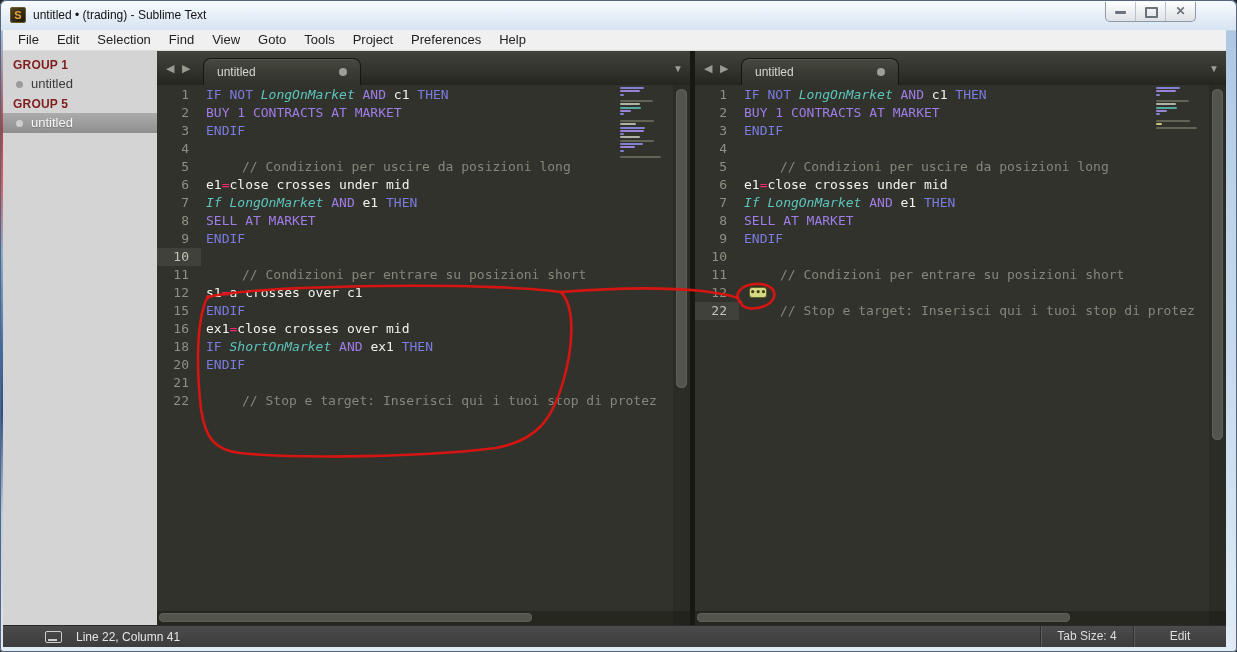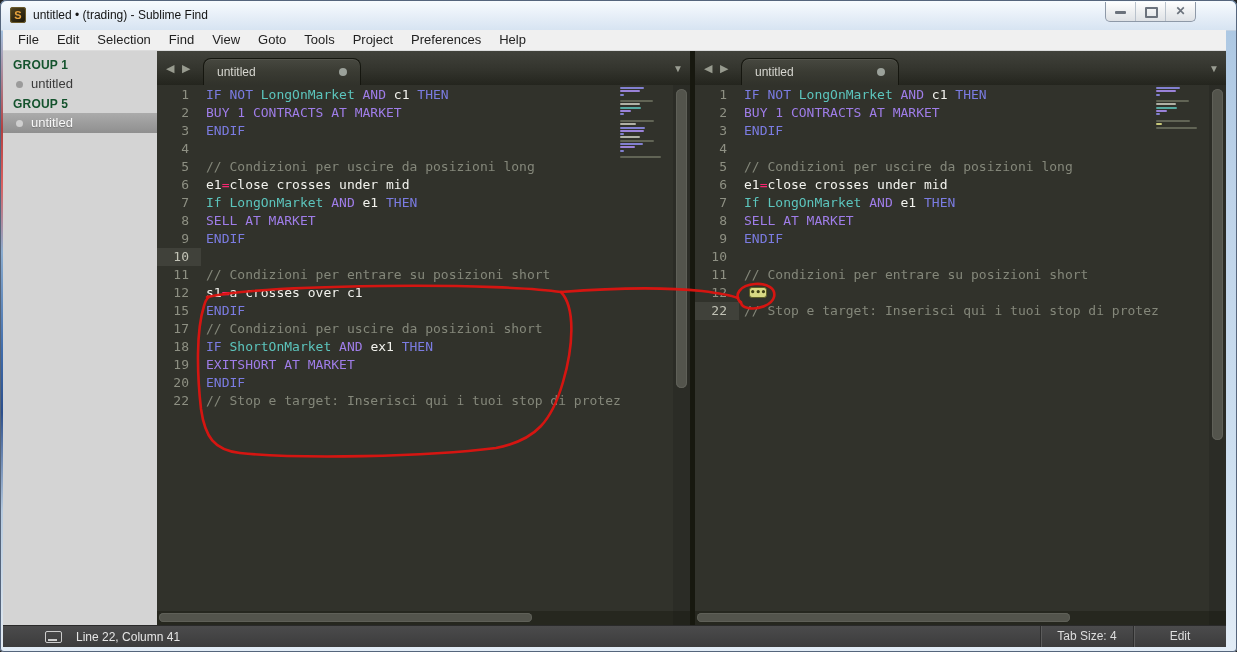--- a/index.html
+++ b/index.html
@@ -28,21 +28,21 @@
   .glyph-min{position:absolute;left:9px;top:9px;width:11px;height:3px;background:#6b727c;border-radius:1px;}
   .glyph-max{position:absolute;left:9px;top:5px;width:9px;height:7px;border:2px solid #6b727c;border-radius:1px;}
   .glyph-close{position:absolute;inset:0;color:#6b727c;font-size:12px;font-weight:bold;text-align:center;line-height:18px;}
   
   .menubar{position:absolute;top:30px;left:3px;right:11px;height:21px;background:#f0f0f0;
     border-bottom:1px solid #dcdcdc;display:flex;align-items:center;padding-left:6px;box-sizing:border-box;}
   .menu-item{padding:0 9px;font-size:13px;color:#222;line-height:20px;}
   
   .content{position:absolute;top:51px;left:3px;right:11px;bottom:27px;background:#1c1d17;}
   .sidebar{position:absolute;left:0;top:0;bottom:0;width:154px;background:#d4d4d4;padding-top:4px;box-sizing:border-box;}
-  .group-header{font-size:12px;font-weight:bold;color:#14532d;padding:3px 0 2px 10px;letter-spacing:.2px;}
+  .group-header{font-size:12px;font-weight:bold;color:#7f1d1d;padding:3px 0 2px 10px;letter-spacing:.2px;}
   .side-item{height:20px;line-height:20px;font-size:13px;color:#3a3a3a;padding-left:28px;position:relative;}
   .side-item .dot{position:absolute;left:13px;top:7px;width:7px;height:7px;border-radius:50%;background:#9b9b9b;}
   .side-item.selected{background:linear-gradient(180deg,#ababab,#8f8f8f);color:#f8f8f8;text-shadow:0 1px 1px rgba(0,0,0,.25);}
   .side-item.selected .dot{background:#cfcfcf;}
   .editors{position:absolute;left:154px;right:0;top:0;bottom:0;background:#17180f;}
   .group{position:absolute;top:0;bottom:0;}
   .group-left{left:0;width:533px;}
   .group-divider{position:absolute;left:533px;width:5px;top:0;bottom:0;background:#17180f;}
   .group-right{left:538px;right:0;}
   
@@ -61,22 +61,22 @@
   .tab-overflow{position:absolute;right:7px;top:12px;font-size:10px;color:#9a9d92;}
   
   .editor{position:absolute;left:0;right:0;top:34px;bottom:14px;background:var(--bg);overflow:hidden;}
   .code-rows{position:absolute;left:0;top:1px;right:17px;bottom:0;overflow:hidden;
     font-family:"DejaVu Sans Mono","Liberation Mono",monospace;font-size:13px;}
   .row{display:flex;height:18px;line-height:18px;white-space:pre;}
   .gutter{flex:none;width:32px;padding-right:12px;text-align:right;color:#8e9083;}
   .row.cur .gutter{background:#40413a;color:#c2c3b6;}
   .ltext{flex:1;overflow:hidden;padding-left:5px;}
   .tk-k{color:var(--kw1);} .tk-k2{color:var(--kw2);}
-  .tk-it{color:var(--teal);}
-  .tk-v{color:var(--text);} .tk-op{color:var(--pink);} .tk-c{color:var(--comment);}
+  .tk-it{color:var(--teal);font-style:italic;}
+  .tk-v{color:var(--text);} .tk-op{color:var(--pink);} .tk-c{color:var(--comment);margin-left:36px;}
   .fold{display:inline-block;width:18px;height:11px;margin-left:5px;margin-top:3px;vertical-align:top;
     background:#d8d985;border:1px solid #5e6027;border-radius:3px;box-sizing:border-box;
     color:#3f4017;font-size:9px;line-height:8px;font-weight:bold;text-align:center;letter-spacing:0;}
   .minimap{position:absolute;top:2px;right:25px;width:45px;}
   .mm-bar{height:2px;margin-bottom:1.3px;border-radius:1px;}
   .vscroll{position:absolute;right:0;top:0;bottom:0;width:17px;background:#2b2c26;}
   .vthumb{position:absolute;left:3px;width:11px;border-radius:6px;background:#53544c;
     box-shadow:inset 0 0 0 1px #5f6058;}
   .group-left  .vthumb{top:4px;height:299px;}
   .group-right .vthumb{top:4px;height:351px;}
@@ -100,21 +100,21 @@
   .annotation path{fill:none;stroke:var(--red);stroke-width:2.6;stroke-linecap:round;opacity:.95;}
 </style>
 </head>
 <body>
 
 <div class="window">
   <div class="edge-left"></div>
 
   <div class="titlebar">
     <div class="app-icon">S</div>
-    <div class="title-text">untitled • (trading) - Sublime Find</div>
+    <div class="title-text">untitled • (trading) - Sublime Text</div>
     <div class="caption-group">
       <div class="cap-btn">
           <div class="glyph-min"></div>
         </div>
       <div class="cap-btn">
           <div class="glyph-max"></div>
         </div>
       <div class="cap-btn">
           <div class="glyph-close">✕</div>
         </div>
@@ -162,24 +162,24 @@
               <div class="row"><span class="gutter">4</span><span class="ltext"></span></div>
               <div class="row"><span class="gutter">5</span><span class="ltext"><span class="tk-c">// Condizioni per uscire da posizioni long</span></span></div>
               <div class="row"><span class="gutter">6</span><span class="ltext"><span class="tk-v">e1</span><span class="tk-op">=</span><span class="tk-v">close crosses under mid</span></span></div>
               <div class="row"><span class="gutter">7</span><span class="ltext"><span class="tk-it">If LongOnMarket</span><span class="tk-k2"> AND </span><span class="tk-v">e1</span><span class="tk-k"> THEN</span></span></div>
               <div class="row"><span class="gutter">8</span><span class="ltext"><span class="tk-k2">SELL AT MARKET</span></span></div>
               <div class="row"><span class="gutter">9</span><span class="ltext"><span class="tk-k">ENDIF</span></span></div>
               <div class="row cur"><span class="gutter">10</span><span class="ltext"></span></div>
               <div class="row"><span class="gutter">11</span><span class="ltext"><span class="tk-c">// Condizioni per entrare su posizioni short</span></span></div>
               <div class="row"><span class="gutter">12</span><span class="ltext"><span class="tk-v">s1</span><span class="tk-op">=</span><span class="tk-v">a crosses over c1</span></span></div>
               <div class="row"><span class="gutter">15</span><span class="ltext"><span class="tk-k">ENDIF</span></span></div>
-              <div class="row"><span class="gutter">17</span><span class="ltext"><span class="tk-c">// Condizioni per uscire da posizioni short</span></span></div>
+              <div class="row"><span class="gutter">16</span><span class="ltext"><span class="tk-v">ex1</span><span class="tk-op">=</span><span class="tk-v">close crosses over mid</span></span></div>
               <div class="row"><span class="gutter">18</span><span class="ltext"><span class="tk-k">IF </span><span class="tk-it">ShortOnMarket</span><span class="tk-k2"> AND </span><span class="tk-v">ex1</span><span class="tk-k"> THEN</span></span></div>
-              <div class="row"><span class="gutter">19</span><span class="ltext"><span class="tk-k2">EXITSHORT AT MARKET</span></span></div>
               <div class="row"><span class="gutter">20</span><span class="ltext"><span class="tk-k">ENDIF</span></span></div>
+              <div class="row"><span class="gutter">21</span><span class="ltext"></span></div>
               <div class="row"><span class="gutter">22</span><span class="ltext"><span class="tk-c">// Stop e target: Inserisci qui i tuoi stop di protez</span></span></div>
             </div>
           <div class="minimap">
               <div class="mm-bar" style="width: 24px; background: rgb(130, 128, 208);"></div>
               <div class="mm-bar" style="width: 20px; background: rgb(154, 130, 216);"></div>
               <div class="mm-bar" style="width: 4px; background: rgb(130, 128, 208);"></div>
               <div class="mm-bar" style="width: 0px; background: transparent;"></div>
               <div class="mm-bar" style="width: 33px; background: rgb(97, 100, 85);"></div>
               <div class="mm-bar" style="width: 20px; background: rgb(176, 177, 166);"></div>
               <div class="mm-bar" style="width: 21px; background: rgb(85, 168, 160);"></div>

